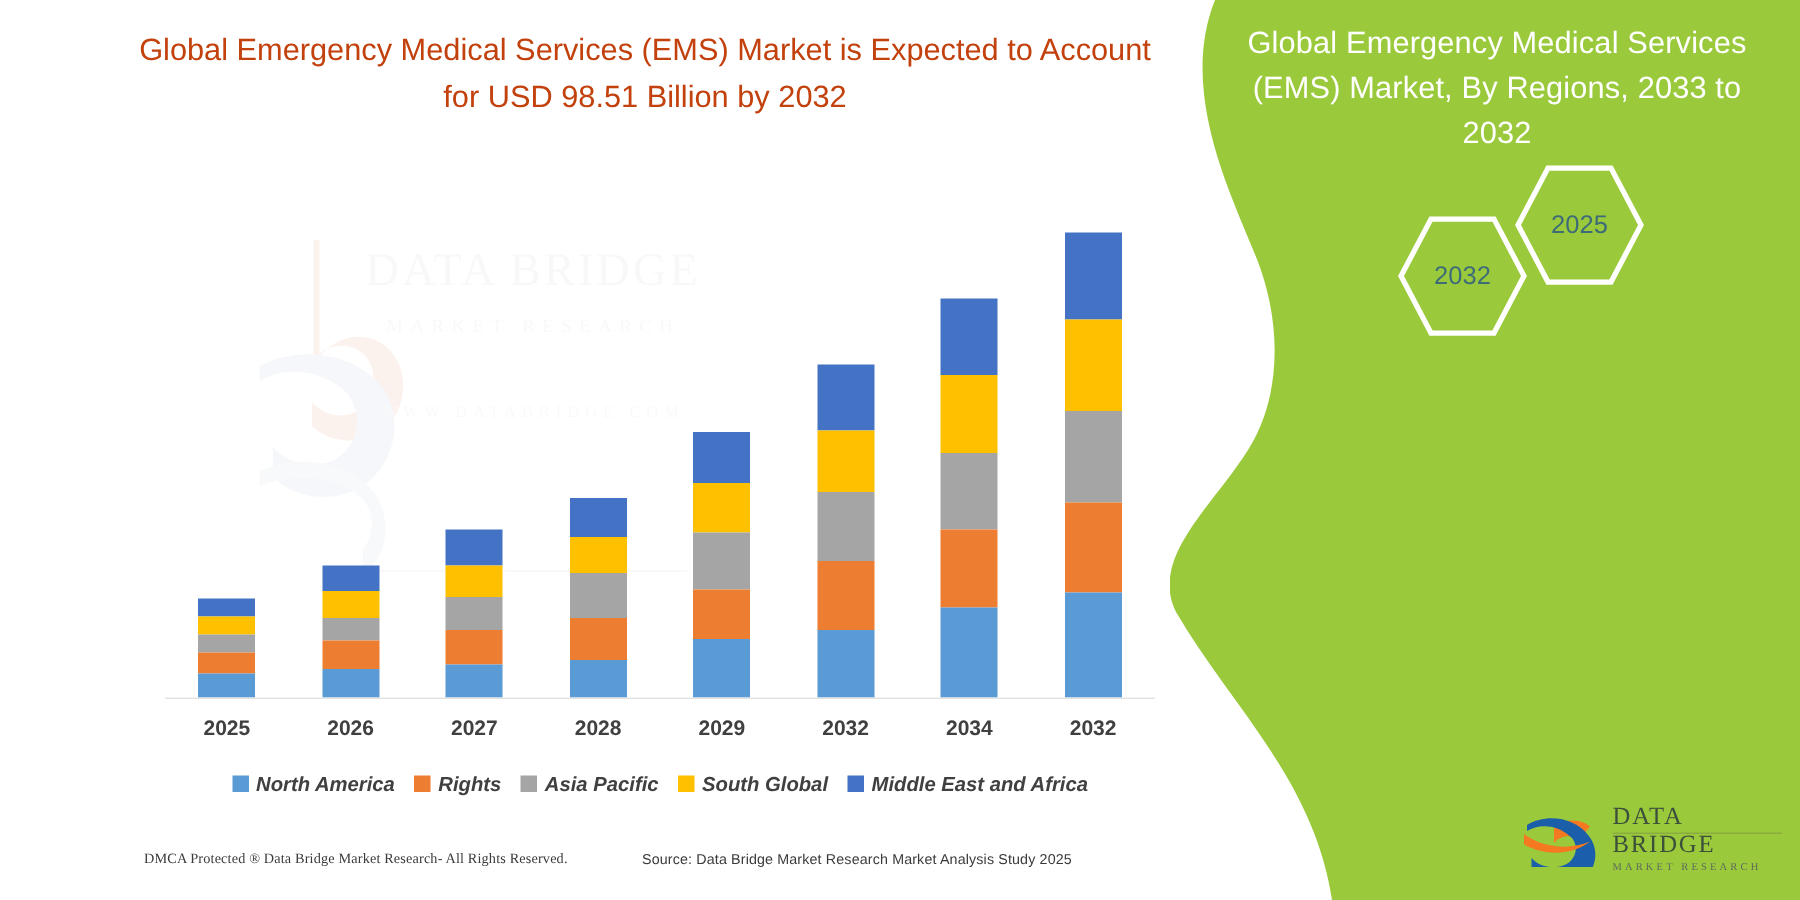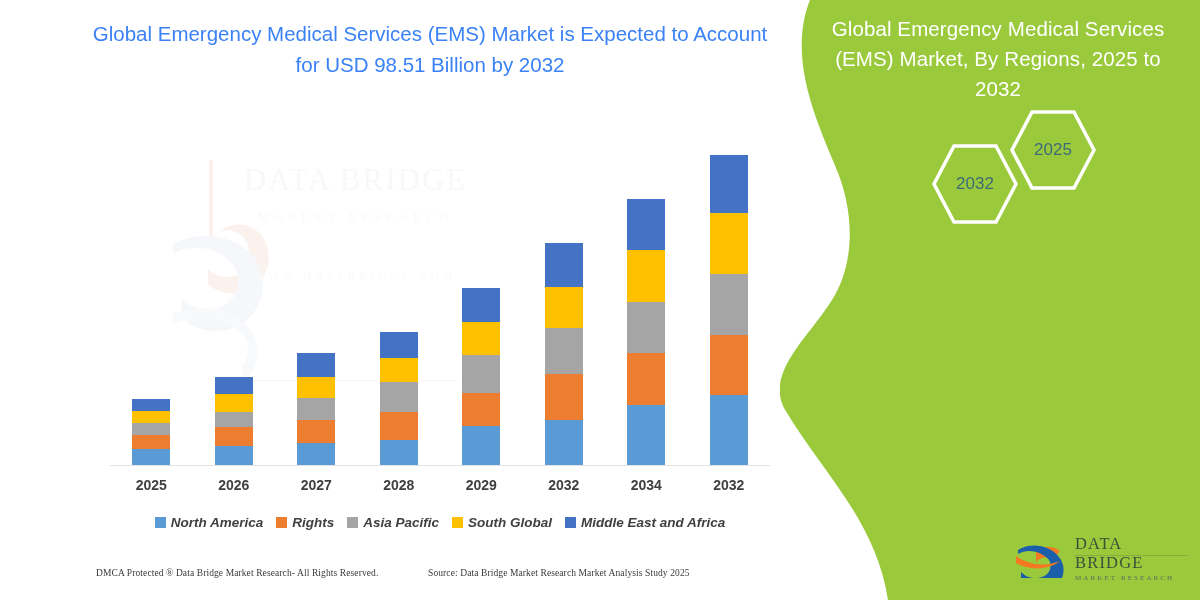--- a/index.html
+++ b/index.html
@@ -49,21 +49,21 @@
   }
   .logo-text .l2{
     font-size:7px;letter-spacing:2.1px;color:#5f6b5c;
     font-family:"Liberation Serif", serif;line-height:11px;margin-top:1px;
   }
   .logo-rule{position:absolute;left:62px;top:25px;width:113px;height:1px;background:#8aab3f;}
 
   
   .chart-title{
     position:absolute;left:90px;top:18px;width:680px;
-    text-align:center;color:#3b82f6;
+    text-align:center;color:#c2410c;
     font-size:20.5px;line-height:31px;font-weight:400;
   }
 
   .plot{position:absolute;left:110px;top:140px;width:660px;height:330px;}
 
   
   .watermark{
     position:absolute;left:165px;top:152px;width:310px;height:225px;
     opacity:.5;pointer-events:none;
   }
@@ -96,21 +96,21 @@
   .lg .sw{width:11px;height:11px;display:inline-block;}
   .lg .lbl{font-size:13.5px;font-weight:bold;color:#404040;white-space:nowrap;}
 
   .footer{position:absolute;left:0;top:568px;width:790px;height:20px;}
   .f-left{
     position:absolute;left:96px;top:0;font-size:9.5px;color:#3a3a3a;
     font-family:"Liberation Serif", serif;letter-spacing:.1px;
   }
   .f-right{
     position:absolute;left:428px;top:0;font-size:9.5px;color:#3a3a3a;
-    font-family:Liberation Serif, serif;letter-spacing:.1px;
+    font-family:Liberation Sans, sans-serif;letter-spacing:.1px;
   }
 </style>
 </head>
 <body>
 
 <div class="canvas">
 
   <div class="chart-title">Global Emergency Medical Services (EMS) Market is Expected to Account for USD 98.51 Billion by 2032</div>
 
   <div class="watermark">
@@ -226,21 +226,21 @@
   <div class="footer">
     <div class="f-left">DMCA Protected ® Data Bridge Market Research- All Rights Reserved.</div>
     <div class="f-right">Source: Data Bridge Market Research  Market Analysis Study 2025</div>
   </div>
 
   <div class="green-panel">
     <svg class="green-shape" width="420" height="600" viewBox="0 0 420 600" preserveAspectRatio="none">
       <path d="M30 0 L420 0 L420 600 L108 600 C 96 520, 40 470, 4 408 C -14 372, 28 338, 52 300 C 76 262, 74 210, 56 168 C 40 128, 6 60, 30 0 Z" fill="#9ACA3C"></path>
     </svg>
 
-    <div class="panel-title">Global Emergency Medical Services (EMS) Market, By Regions, 2025 to 2032</div>
+    <div class="panel-title">Global Emergency Medical Services (EMS) Market, By Regions, 2033 to 2032</div>
 
     <div class="hexwrap">
       <div class="hex" style="left:30px;top:22px;width:90px;height:84px;">
         <svg width="90" height="84" viewBox="0 0 90 84">
           <polygon points="24,4 66,4 86,42 66,80 24,80 4,42" fill="none" stroke="#FFFFFF" stroke-width="3.5"></polygon>
         </svg>
         <div class="hexlabel">2032</div>
       </div>
       <div class="hex" style="left:108px;top:-12px;width:90px;height:84px;">
         <svg width="90" height="84" viewBox="0 0 90 84">

